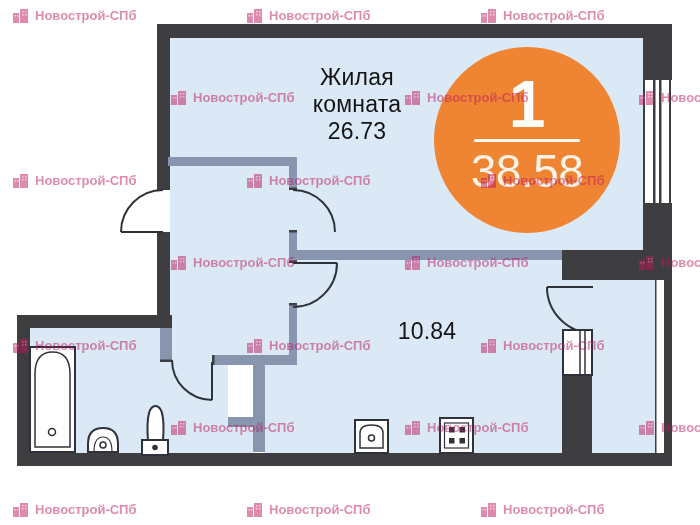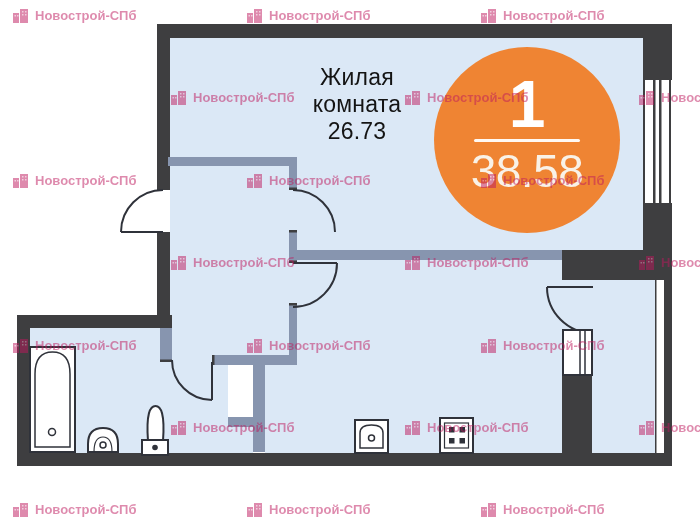--- a/index.html
+++ b/index.html
@@ -150,20 +150,21 @@
       <rect x="449" y="438" width="5.5" height="5.5" fill="var(--stroke)"></rect>
       <rect x="459.5" y="438" width="5.5" height="5.5" fill="var(--stroke)"></rect>
     </g>
   </svg>
 
   <div class="room-label" style="left:277px;top:64px;width:160px;">
     <span class="nm" style="width:158px;">Жилая комната</span>
     <span class="ar">26.73</span>
   </div>
   <div class="room-label" style="left:347px;top:318px;width:160px;">
+    <span class="ar">10.84</span>
   </div>
 
   <div class="badge">
     <div class="badge-number">1</div>
     <div class="badge-divider"></div>
     <div class="badge-area">38.58</div>
   </div>
 
   <div class="watermarks">
       <div class="wm" style="left: 12px; top: 8px;">

